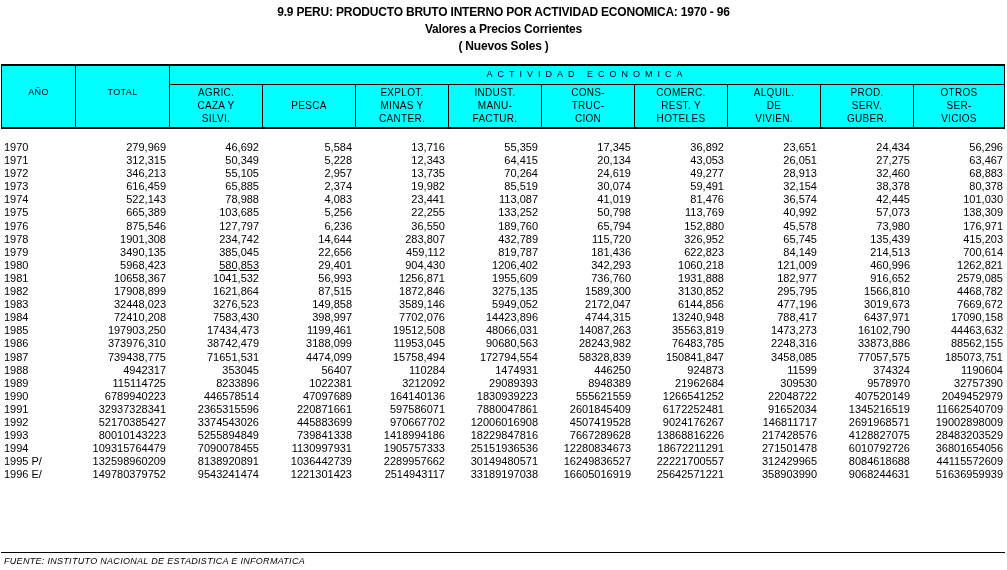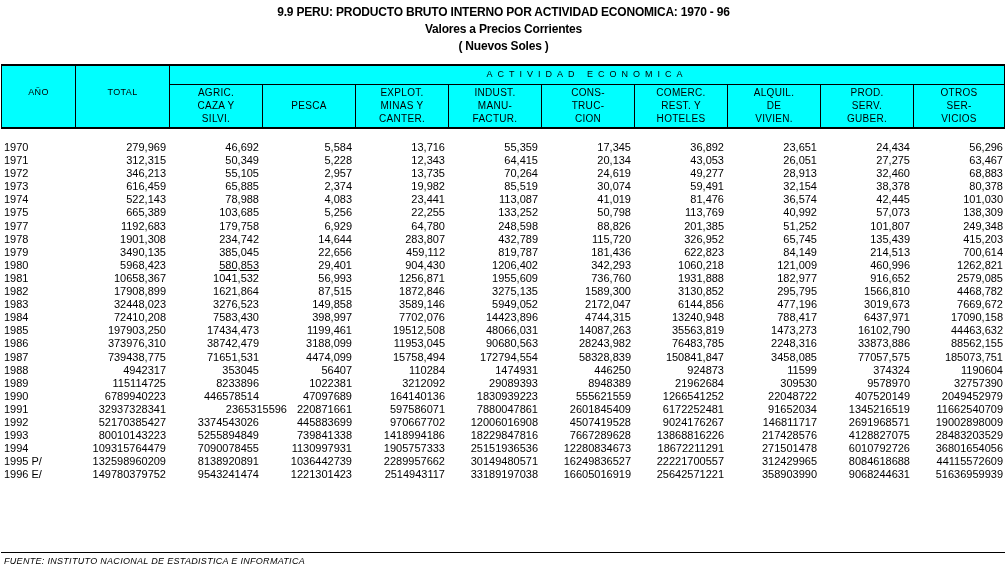--- a/index.html
+++ b/index.html
@@ -161,31 +161,31 @@
       <span style="right: 655px;">5,256</span>
       <span style="right: 562px;">22,255</span>
       <span style="right: 469px;">133,252</span>
       <span style="right: 376px;">50,798</span>
       <span style="right: 283px;">113,769</span>
       <span style="right: 190px;">40,992</span>
       <span style="right: 97px;">57,073</span>
       <span style="right: 4px;">138,309</span>
     </div>
     <div class="row">
-      <span class="yr">1977</span>
-      <span style="right: 841px;">1192,683</span>
-      <span style="right: 748px;">179,758</span>
-      <span style="right: 655px;">6,929</span>
-      <span style="right: 562px;">64,780</span>
-      <span style="right: 469px;">248,598</span>
-      <span style="right: 376px;">88,826</span>
-      <span style="right: 283px;">201,385</span>
-      <span style="right: 190px;">51,252</span>
-      <span style="right: 97px;">101,807</span>
-      <span style="right: 4px;">249,348</span>
+      <span class="yr">1976</span>
+      <span style="right: 841px;">875,546</span>
+      <span style="right: 748px;">127,797</span>
+      <span style="right: 655px;">6,236</span>
+      <span style="right: 562px;">36,550</span>
+      <span style="right: 469px;">189,760</span>
+      <span style="right: 376px;">65,794</span>
+      <span style="right: 283px;">152,880</span>
+      <span style="right: 190px;">45,578</span>
+      <span style="right: 97px;">73,980</span>
+      <span style="right: 4px;">176,971</span>
     </div>
     <div class="row">
       <span class="yr">1978</span>
       <span style="right: 841px;">1901,308</span>
       <span style="right: 748px;">234,742</span>
       <span style="right: 655px;">14,644</span>
       <span style="right: 562px;">283,807</span>
       <span style="right: 469px;">432,789</span>
       <span style="right: 376px;">115,720</span>
       <span style="right: 283px;">326,952</span>
@@ -345,21 +345,21 @@
       <span style="right: 469px;">1830939223</span>
       <span style="right: 376px;">555621559</span>
       <span style="right: 283px;">1266541252</span>
       <span style="right: 190px;">22048722</span>
       <span style="right: 97px;">407520149</span>
       <span style="right: 4px;">2049452979</span>
     </div>
     <div class="row">
       <span class="yr">1991</span>
       <span style="right: 841px;">32937328341</span>
-      <span style="right: 720px;">2365315596</span>
+      <span style="right: 748px;">2365315596</span>
       <span style="right: 655px;">220871661</span>
       <span style="right: 562px;">597586071</span>
       <span style="right: 469px;">7880047861</span>
       <span style="right: 376px;">2601845409</span>
       <span style="right: 283px;">6172252481</span>
       <span style="right: 190px;">91652034</span>
       <span style="right: 97px;">1345216519</span>
       <span style="right: 4px;">11662540709</span>
     </div>
     <div class="row">

